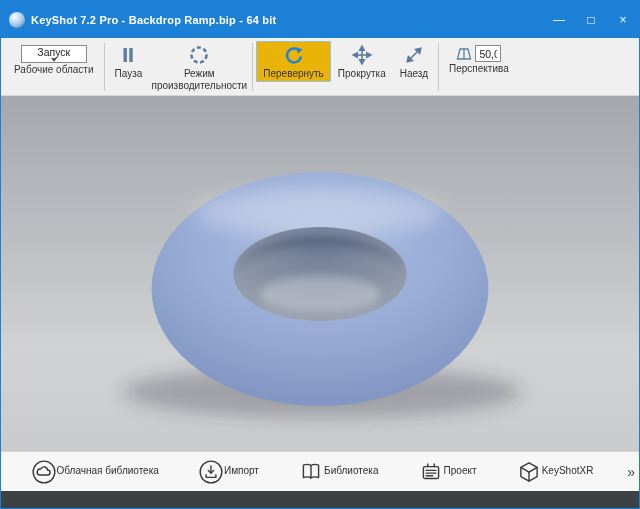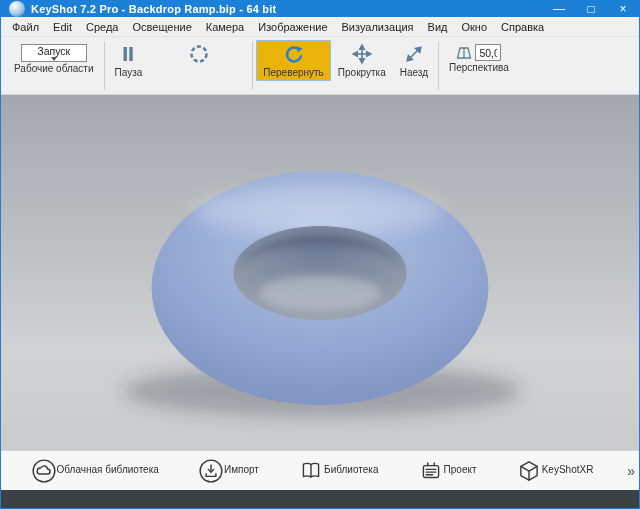--- a/index.html
+++ b/index.html
@@ -1,20 +1,20 @@
 <!DOCTYPE html>
 <html><head>
 <meta charset="utf-8">
 <style>
   * { margin:0; padding:0; box-sizing:border-box; }
   html,body { width:640px; height:509px; font-family:"Liberation Sans", sans-serif; background:#fff; }
   .window { width:640px; height:509px; border:1px solid #1d80d7; display:flex; flex-direction:column; overflow:hidden; }
 
   
-  .titlebar { height:16px; background:#1d80d7; display:flex; align-items:center; color:#fff; flex:0 0 auto; }
+  .titlebar { height:37px; background:#1d80d7; display:flex; align-items:center; color:#fff; flex:0 0 auto; }
   .app-icon { width:16px; height:16px; margin:0 6px 0 8px; border-radius:50%;
               background:radial-gradient(circle at 35% 30%, #ffffff, #9fc8ea 55%, #2a6aa8); }
   .title-text { font-size:11px; font-weight:bold; letter-spacing:.2px; flex:1 1 auto; white-space:nowrap; overflow:hidden; }
   .win-btns { display:flex; height:100%; }
   .win-btn { width:32px; height:100%; display:flex; align-items:center; justify-content:center;
              font-size:12px; color:#fff; cursor:default; }
 
   
   .menubar { height:20px; background:#f0f0f0; display:flex; align-items:center; padding-left:4px;
              font-size:11px; color:#1c1c1c; flex:0 0 auto; border-bottom:1px solid #e3e3e3; }
@@ -56,32 +56,20 @@
   <div class="titlebar">
     <div class="app-icon"></div>
     <div class="title-text">KeyShot 7.2 Pro - Backdrop Ramp.bip - 64 bit</div>
     <div class="win-btns">
       <div class="win-btn">—</div>
       <div class="win-btn">□</div>
       <div class="win-btn">×</div>
     </div>
   </div>
 
-  <div class="menubar">
-    <div class="menu-item">Файл</div>
-    <div class="menu-item">Edit</div>
-    <div class="menu-item">Среда</div>
-    <div class="menu-item">Освещение</div>
-    <div class="menu-item">Камера</div>
-    <div class="menu-item">Изображение</div>
-    <div class="menu-item">Визуализация</div>
-    <div class="menu-item">Вид</div>
-    <div class="menu-item">Окно</div>
-    <div class="menu-item">Справка</div>
-  </div>
 
   <div class="toolbar">
 
     <div class="tool" style="padding-top:0;">
       <div class="dropdown">
         <span>Запуск</span>
         <span class="caret"></span>
       </div>
       <div class="lbl">Рабочие области</div>
     </div>
@@ -97,20 +85,21 @@
       </div>
       <div class="lbl">Пауза</div>
     </div>
 
     <div class="tool" style="width:100px;">
       <div class="ic">
         <svg width="22" height="22" viewBox="0 0 22 22">
           <circle cx="11" cy="11" r="7.5" fill="none" stroke="#5e7d9d" stroke-width="2.6" stroke-dasharray="4 2.6"></circle>
         </svg>
       </div>
+      <div class="lbl">Режим производительности</div>
     </div>
 
 
     <div class="sep"></div>
 
     <div class="tool selected">
       <div class="ic">
         <svg width="22" height="22" viewBox="0 0 22 22">
           <path d="M16.6 7.2 A7 7 0 1 0 18 12.4" fill="none" stroke="#2382d6" stroke-width="2.4"></path>
           <polygon points="13.6,3.2 19.6,5.6 14.8,9.4" fill="#2382d6"></polygon>

